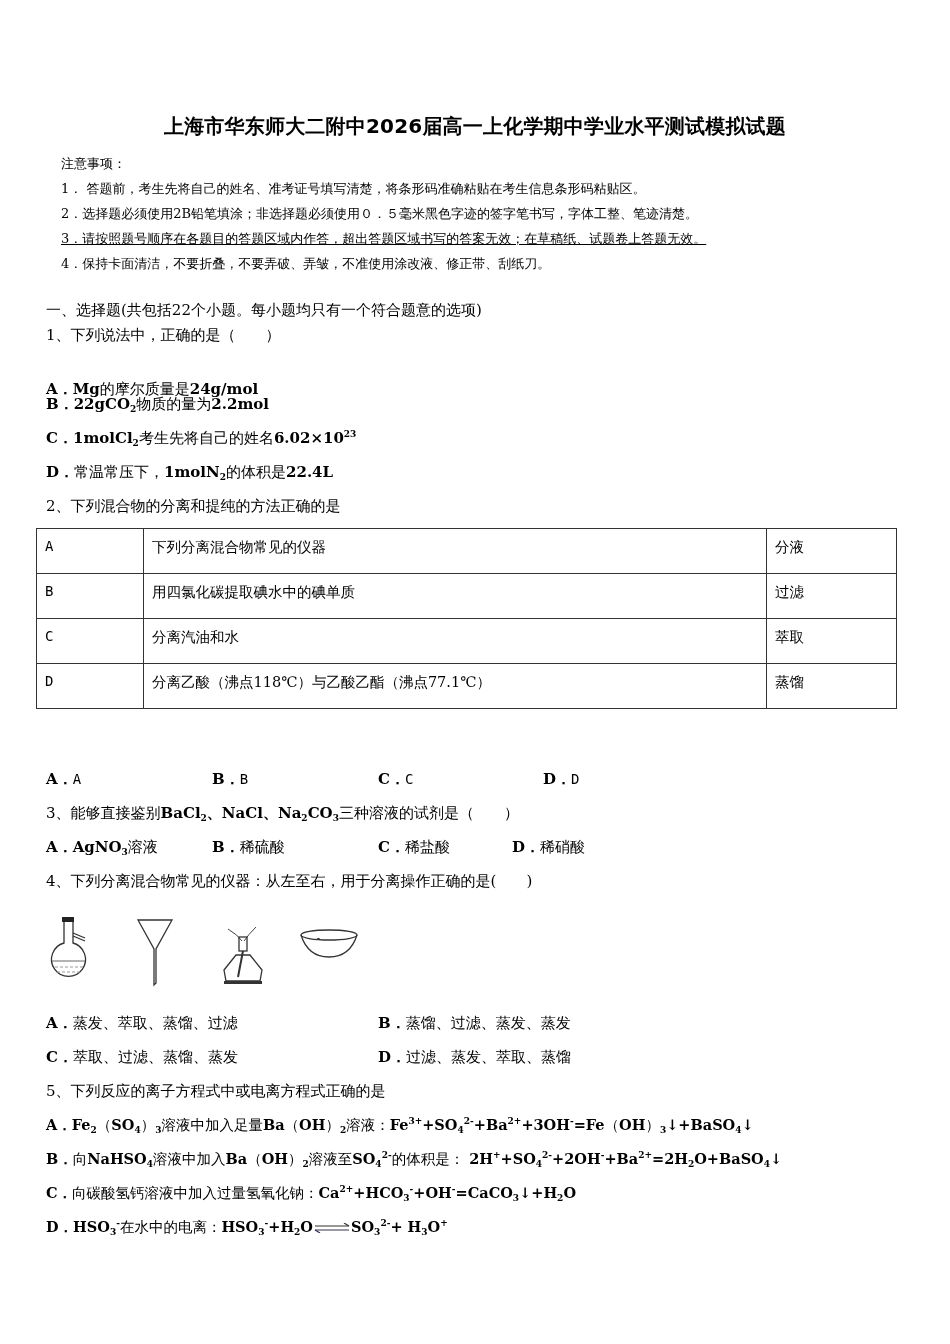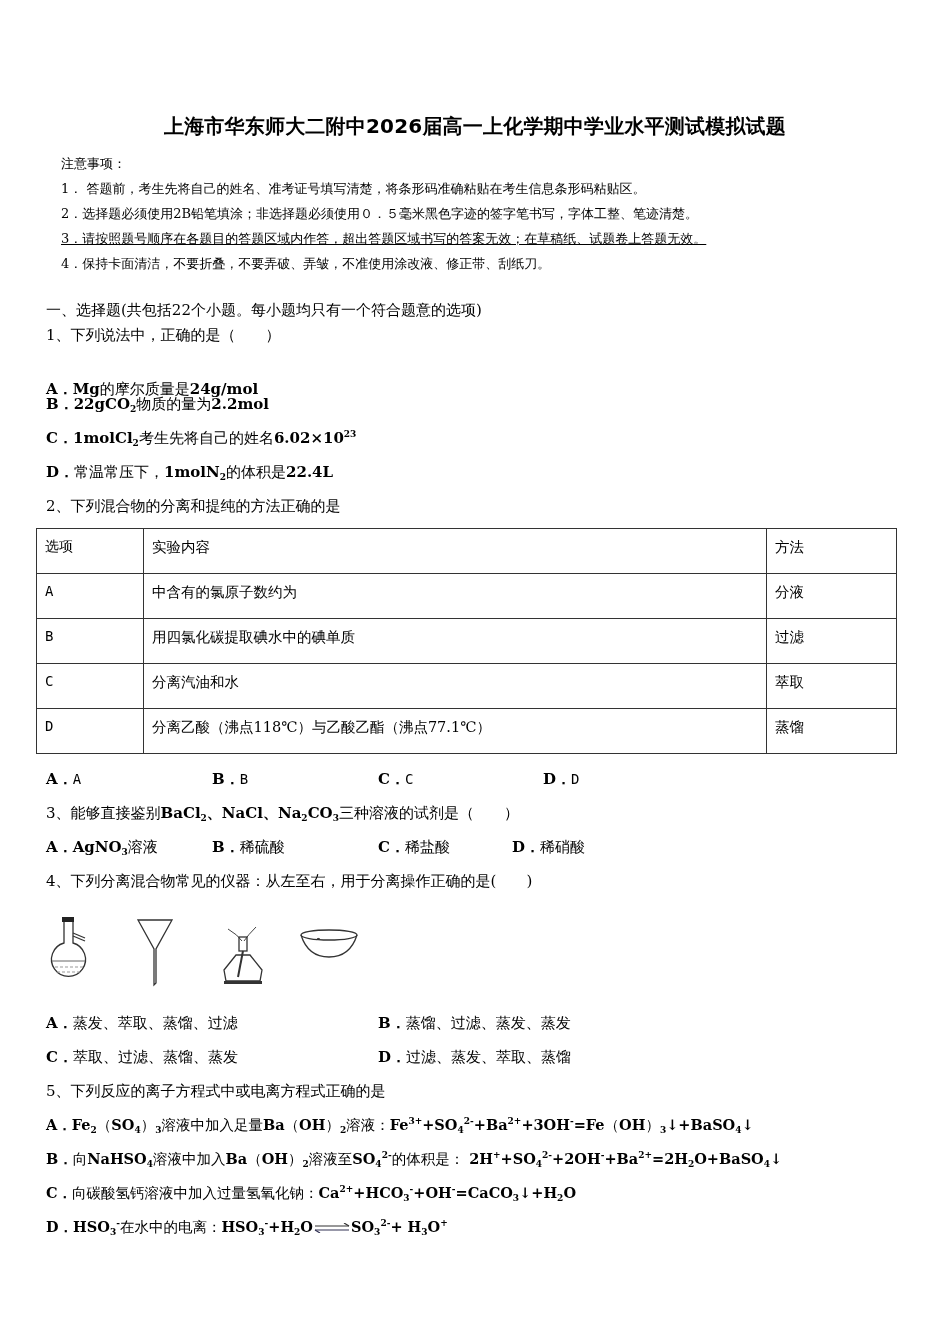--- a/index.html
+++ b/index.html
@@ -43,28 +43,23 @@
 <div class="abs opt" style="left:46px;top:429px;">
   <span>C．</span><span>1molCl</span><sub>2</sub><span class="cjk">考生先将自己的姓名</span><span>6.02×10</span><sup>23</sup>
 </div>
 <div class="abs opt" style="left:46px;top:463px;">
   <span>D．</span><span class="cjk">常温常压下，</span><span>1molN</span><sub>2</sub><span class="cjk">的体积是</span><span>22.4L</span>
 </div>
 
 <div class="abs q" style="top:497px;">2、下列混合物的分离和提纯的方法正确的是</div>
 <table class="t">
   <tbody>
-      <tr>
-    <td class="c1" style="font-family:'DejaVu Serif',serif;">选项</td>
-    <td>实验内容</td>
-    <td class="c3">方法</td>
-  </tr>
   <tr>
     <td class="c1">A</td>
-    <td>中含有的氯原子数约为</td>
+    <td>下列分离混合物常见的仪器</td>
     <td class="c3">分液</td>
   </tr>
   <tr>
     <td class="c1">B</td>
     <td>用四氯化碳提取碘水中的碘单质</td>
     <td class="c3">过滤</td>
   </tr>
   <tr>
     <td class="c1">C</td>
     <td>分离汽油和水</td>

